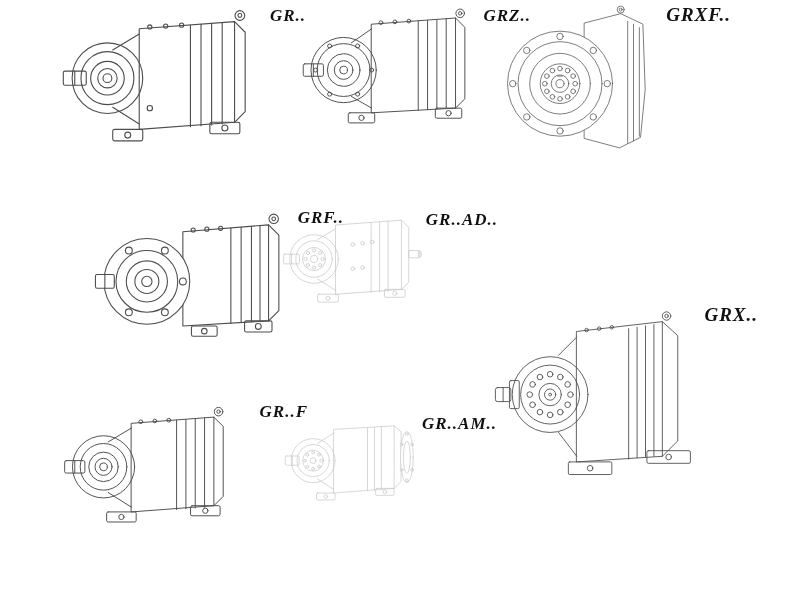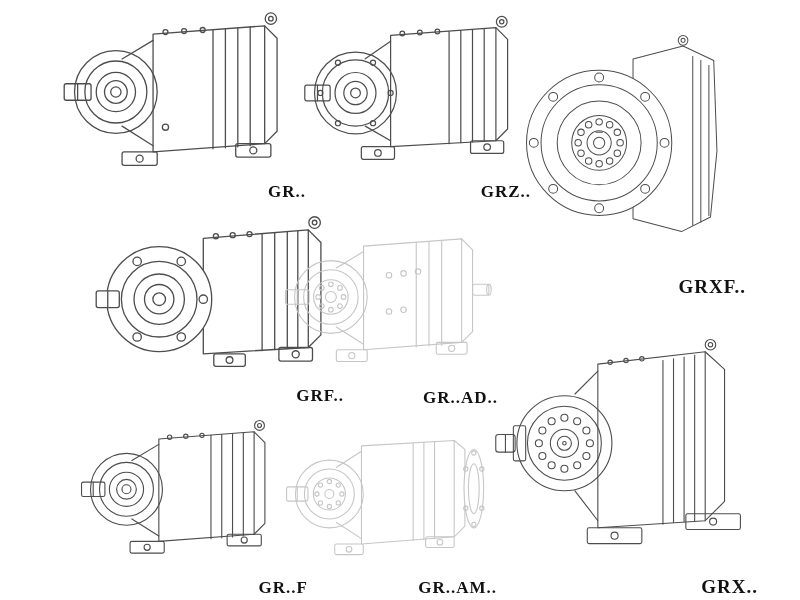--- a/index.html
+++ b/index.html
@@ -4,21 +4,21 @@
 <style>
   * { margin:0; padding:0; box-sizing:border-box; }
   html,body { width:800px; height:600px; }
   body {
     background:#ffffff;
     font-family:"Liberation Serif", serif;
     position:relative;
     overflow:hidden;
   }
   .stage { position:absolute; left:0; top:0; width:800px; height:600px; background:#fff; }
-  figure { position:absolute; display:flex; flex-direction:column; align-items:flex-end; }
+  figure { position:absolute; display:flex; flex-direction:row; align-items:flex-start;font-style:italic; }
   figure svg { flex:1 1 auto; width:100%; min-height:0; }
   figcaption {
     font-weight:700; font-size:17px; letter-spacing:1px;
     color:#111; padding-top:2px; white-space:nowrap;
   }
   figcaption.big { font-size:19px; }
   .ink   { stroke:var(--line,#4d4d4d);  fill:none; stroke-width:1.25; stroke-linejoin:round; stroke-linecap:round; }
   .ghost { stroke:var(--ghost,#c6c6c6); fill:none; stroke-width:1.2;  stroke-linejoin:round; stroke-linecap:round; }
 </style>
 </head>
@@ -90,21 +90,21 @@
         <line x1="21" y1="77" x2="21" y2="93"></line>
         <rect x="66" y="140" width="34" height="13" rx="2"></rect>
           <circle cx="83" cy="146.5" r="3.4"></circle>
         <rect x="178" y="134" width="34" height="13" rx="2"></rect>
           <circle cx="195" cy="140.5" r="3.4"></circle>
       </g>
     </svg>
     <figcaption>GRZ..</figcaption>
   </figure>
 
-  <figure style="left:512px;top:2px;width:234px;height:296px;">
+  <figure style="left:497px;top:2px;width:234px;height:296px;">
     <svg viewBox="0 0 290 268" role="img">
       <g class="ink">
         <polygon points="150,36 212,20 250,38 254,150 246,232 210,250 150,234"></polygon>
         <line x1="224" y1="33" x2="224" y2="242"></line>
         <line x1="234" y1="38" x2="234" y2="238"></line>
         <line x1="244" y1="44" x2="244" y2="230"></line>
         <circle cx="212" cy="13" r="6"></circle>
           <circle cx="212" cy="13" r="2.5"></circle>
         <circle cx="108" cy="140" r="90" fill="#fff"></circle>
         <circle cx="108" cy="140" r="72"></circle>
@@ -207,21 +207,21 @@
         <ellipse cx="230" cy="76" rx="2.5" ry="6"></ellipse>
         <rect x="62" y="142" width="34" height="13" rx="2"></rect>
           <circle cx="79" cy="148.5" r="3.4"></circle>
         <rect x="172" y="134" width="34" height="13" rx="2"></rect>
           <circle cx="189" cy="140.5" r="3.4"></circle>
       </g>
     </svg>
     <figcaption>GR..AD..</figcaption>
   </figure>
 
-  <figure style="left:60px;top:412px;width:248px;height:186px;gap:13px;">
+  <figure style="left:60px;top:400px;width:248px;height:186px;gap:13px;">
     <svg viewBox="0 0 240 168" role="img">
       <g class="ink">
         <polygon points="92,30 198,22 210,34 210,124 198,136 92,144"></polygon>
         <line x1="198" y1="22" x2="198" y2="136"></line>
         <line x1="150" y1="26" x2="150" y2="141"></line>
         <line x1="162" y1="25" x2="162" y2="140"></line>
         <line x1="174" y1="24" x2="174" y2="139"></line>
         <line x1="186" y1="23" x2="186" y2="138"></line>
         <circle cx="104" cy="28" r="2.4"></circle>
           <circle cx="122" cy="27" r="2.4"></circle>

